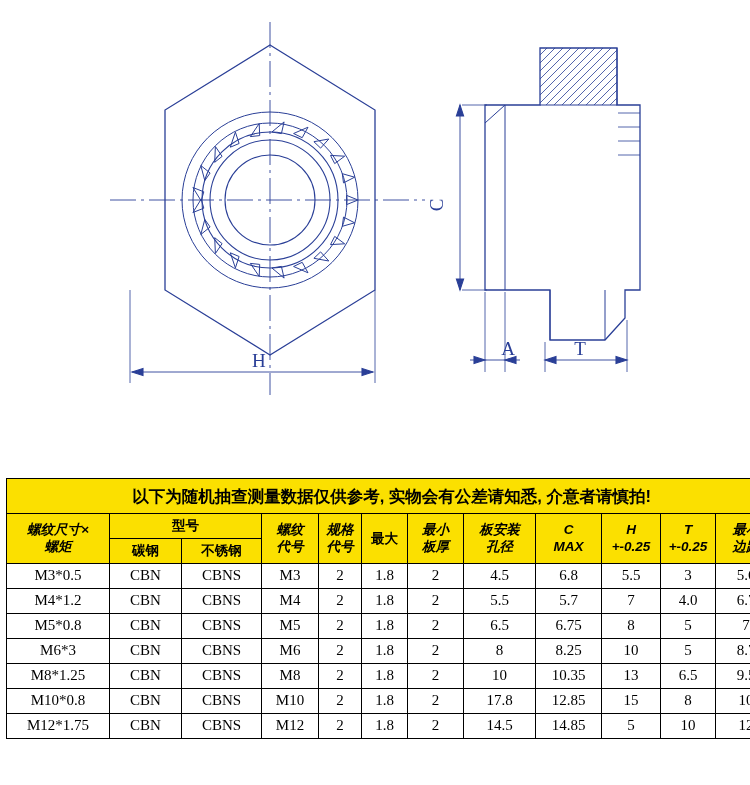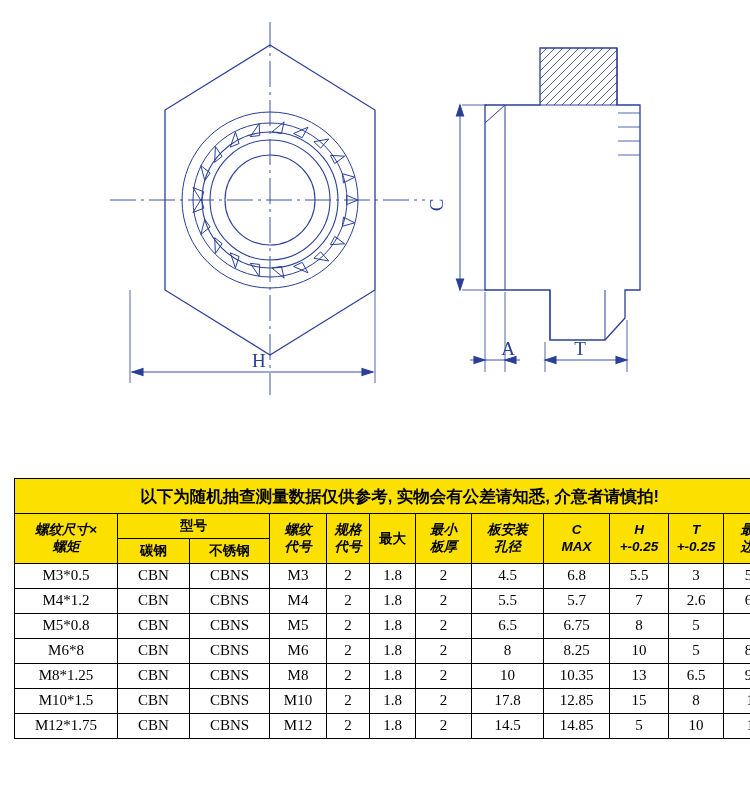--- a/index.html
+++ b/index.html
@@ -23,21 +23,21 @@
     width: 750px;
     height: 455px;
   }
   #drawing svg {
     display: block;
   }
 
   
   #spec-table-wrap {
     position: absolute;
-    left: 14px;
+    left: 6px;
     top: 478px;
     width: 730px;
   }
   table.spec {
     border-collapse: collapse;
     width: 730px;
     table-layout: fixed;
     font-family: "Liberation Serif", serif;
   }
   table.spec td, table.spec th {
@@ -286,39 +286,39 @@
       <td>M4*1.2</td>
       <td>CBN</td>
       <td>CBNS</td>
       <td>M4</td>
       <td>2</td>
       <td>1.8</td>
       <td>2</td>
       <td>5.5</td>
       <td>5.7</td>
       <td>7</td>
-      <td>2.6</td>
+      <td>4.0</td>
       <td>6.7</td>
     </tr>
     <tr class="data-row">
       <td>M5*0.8</td>
       <td>CBN</td>
       <td>CBNS</td>
       <td>M5</td>
       <td>2</td>
       <td>1.8</td>
       <td>2</td>
       <td>6.5</td>
       <td>6.75</td>
       <td>8</td>
       <td>5</td>
       <td>7</td>
     </tr>
     <tr class="data-row">
-      <td>M6*8</td>
+      <td>M6*3</td>
       <td>CBN</td>
       <td>CBNS</td>
       <td>M6</td>
       <td>2</td>
       <td>1.8</td>
       <td>2</td>
       <td>8</td>
       <td>8.25</td>
       <td>10</td>
       <td>5</td>
@@ -332,21 +332,21 @@
       <td>2</td>
       <td>1.8</td>
       <td>2</td>
       <td>10</td>
       <td>10.35</td>
       <td>13</td>
       <td>6.5</td>
       <td>9.5</td>
     </tr>
     <tr class="data-row">
-      <td>M10*1.5</td>
+      <td>M10*0.8</td>
       <td>CBN</td>
       <td>CBNS</td>
       <td>M10</td>
       <td>2</td>
       <td>1.8</td>
       <td>2</td>
       <td>17.8</td>
       <td>12.85</td>
       <td>15</td>
       <td>8</td>

